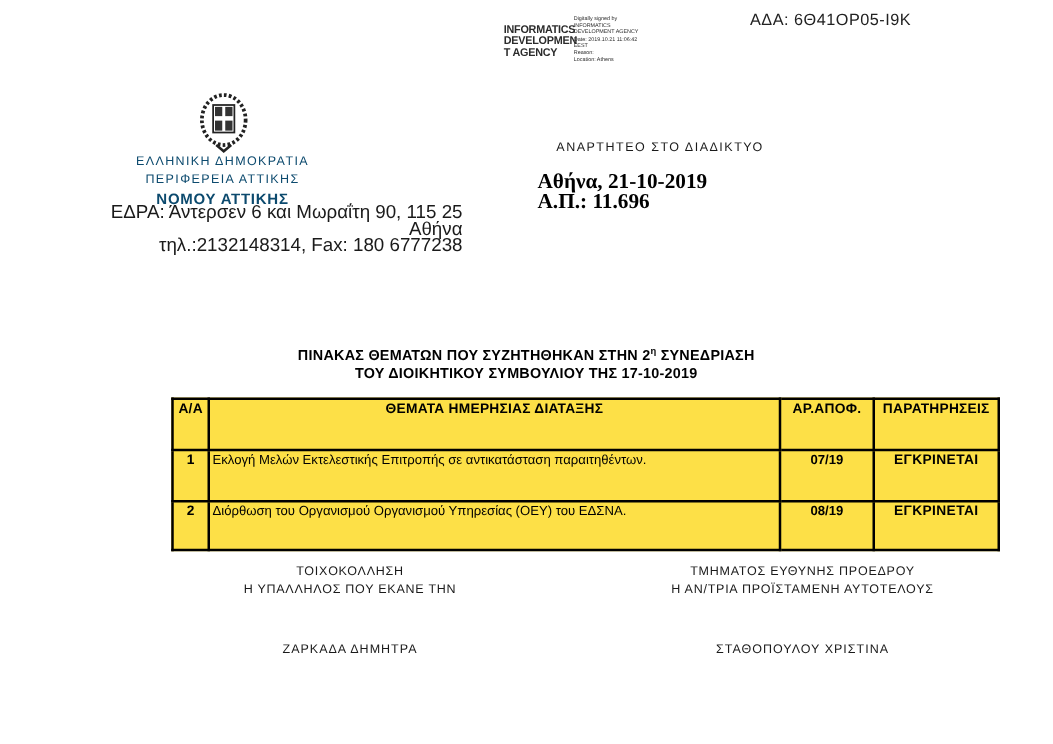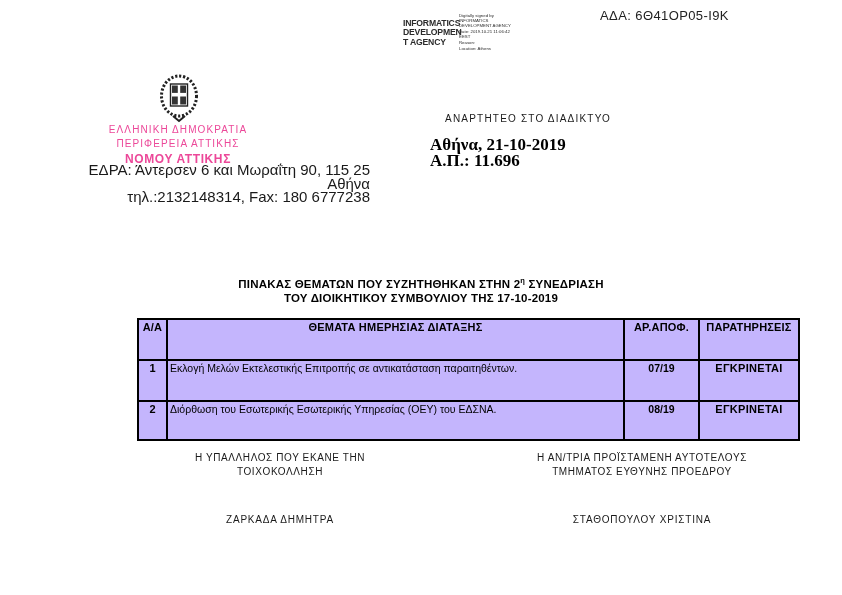--- a/index.html
+++ b/index.html
@@ -12,36 +12,36 @@
   .stamp-agency{
     left:403px;top:19px;width:62px;font-size:9px;font-weight:bold;
     line-height:9.4px;letter-spacing:-0.2px;color:#2b2b2b;transform:scaleX(.96);transform-origin:left top;
   }
   .stamp-sig{
     left:459px;top:13px;width:100px;font-size:6px;line-height:7.6px;color:#2b2b2b;
     transform:scale(.72);transform-origin:left top;white-space:nowrap;
   }
   .ada{left:600px;top:8px;width:242px;font-size:13px;letter-spacing:.4px;color:#222;}
   
-  .org-block{left:37px;top:124px;width:282px;text-align:center;color:#ec4899;}
+  .org-block{left:37px;top:124px;width:282px;text-align:center;color:#0c4a6e;}
   .org-l1{font-size:10px;letter-spacing:1.1px;margin-bottom:3px;}
   .org-l2{font-size:10px;letter-spacing:1.1px;margin-bottom:3px;}
   .org-l3{font-size:12px;font-weight:bold;letter-spacing:.6px;margin-bottom:2px;}
   .org-l4{font-size:12px;font-weight:bold;letter-spacing:.6px;}
   .org-addr{left:70px;top:163px;width:300px;text-align:right;font-size:15px;line-height:13.5px;color:#1a1a1a;}
   
   .publish{left:400px;top:113px;width:256px;text-align:center;font-size:10px;letter-spacing:1.2px;color:#1a1a1a;}
   .dateblock{left:430px;top:137px;width:250px;font-family:"Liberation Serif",serif;font-weight:bold;font-size:17px;line-height:16px;color:#000;}
   
   .doc-title{left:0;top:274px;width:842px;text-align:center;font-size:11.5px;font-weight:bold;line-height:14.5px;color:#000;letter-spacing:.2px;}
   .doc-title sup{font-size:7.5px;}
   
   table.topics{
     left:137px;top:318px;position:absolute;border-collapse:collapse;table-layout:fixed;
-    width:661px;background:#c4b5fd;
+    width:661px;background:#fde047;
   }
   table.topics th,table.topics td{
     border:2px solid #000;vertical-align:top;padding:1px 2px 0 2px;color:#000;
   }
   table.topics th{font-size:11px;font-weight:bold;text-align:center;height:38px;letter-spacing:.2px;}
   td.c-num{font-size:11px;font-weight:bold;text-align:center;}
   td.c-topic{font-size:10.5px;text-align:left;padding-left:5px;}
   td.c-dec{font-size:10.5px;font-weight:bold;text-align:center;margin-top:43px;}
   td.c-rem{font-size:11px;font-weight:bold;text-align:center;letter-spacing:.3px;}
   tr.r1 td{height:38px;} tr.r2 td{height:36px;}
@@ -123,31 +123,31 @@
     </thead>
     <tbody>
       <tr class="r1">
         <td class="c-num">1</td>
         <td class="c-topic">Εκλογή Μελών Εκτελεστικής Επιτροπής σε αντικατάσταση παραιτηθέντων.</td>
         <td class="c-dec">07/19</td>
         <td class="c-rem">ΕΓΚΡΙΝΕΤΑΙ</td>
       </tr>
       <tr class="r2">
         <td class="c-num">2</td>
-        <td class="c-topic">Διόρθωση του Εσωτερικής Εσωτερικής Υπηρεσίας (ΟΕΥ) του ΕΔΣΝΑ.</td>
+        <td class="c-topic">Διόρθωση του Οργανισμού Οργανισμού Υπηρεσίας (ΟΕΥ) του ΕΔΣΝΑ.</td>
         <td class="c-dec">08/19</td>
         <td class="c-rem">ΕΓΚΡΙΝΕΤΑΙ</td>
       </tr>
     </tbody>
   </table>
 
   <div class="sig sig-left">
+    <div>ΤΟΙΧΟΚΟΛΛΗΣΗ</div>
     <div>Η ΥΠΑΛΛΗΛΟΣ ΠΟΥ ΕΚΑΝΕ ΤΗΝ</div>
-    <div>ΤΟΙΧΟΚΟΛΛΗΣΗ</div>
     <div class="sig-name">ΖΑΡΚΑΔΑ ΔΗΜΗΤΡΑ</div>
   </div>
   <div class="sig sig-right">
+    <div>ΤΜΗΜΑΤΟΣ ΕΥΘΥΝΗΣ ΠΡΟΕΔΡΟΥ</div>
     <div>Η ΑΝ/ΤΡΙΑ ΠΡΟΪΣΤΑΜΕΝΗ ΑΥΤΟΤΕΛΟΥΣ</div>
-    <div>ΤΜΗΜΑΤΟΣ ΕΥΘΥΝΗΣ ΠΡΟΕΔΡΟΥ</div>
     <div class="sig-name">ΣΤΑΘΟΠΟΥΛΟΥ ΧΡΙΣΤΙΝΑ</div>
   </div>
 
 </div>
 
 </body></html>

